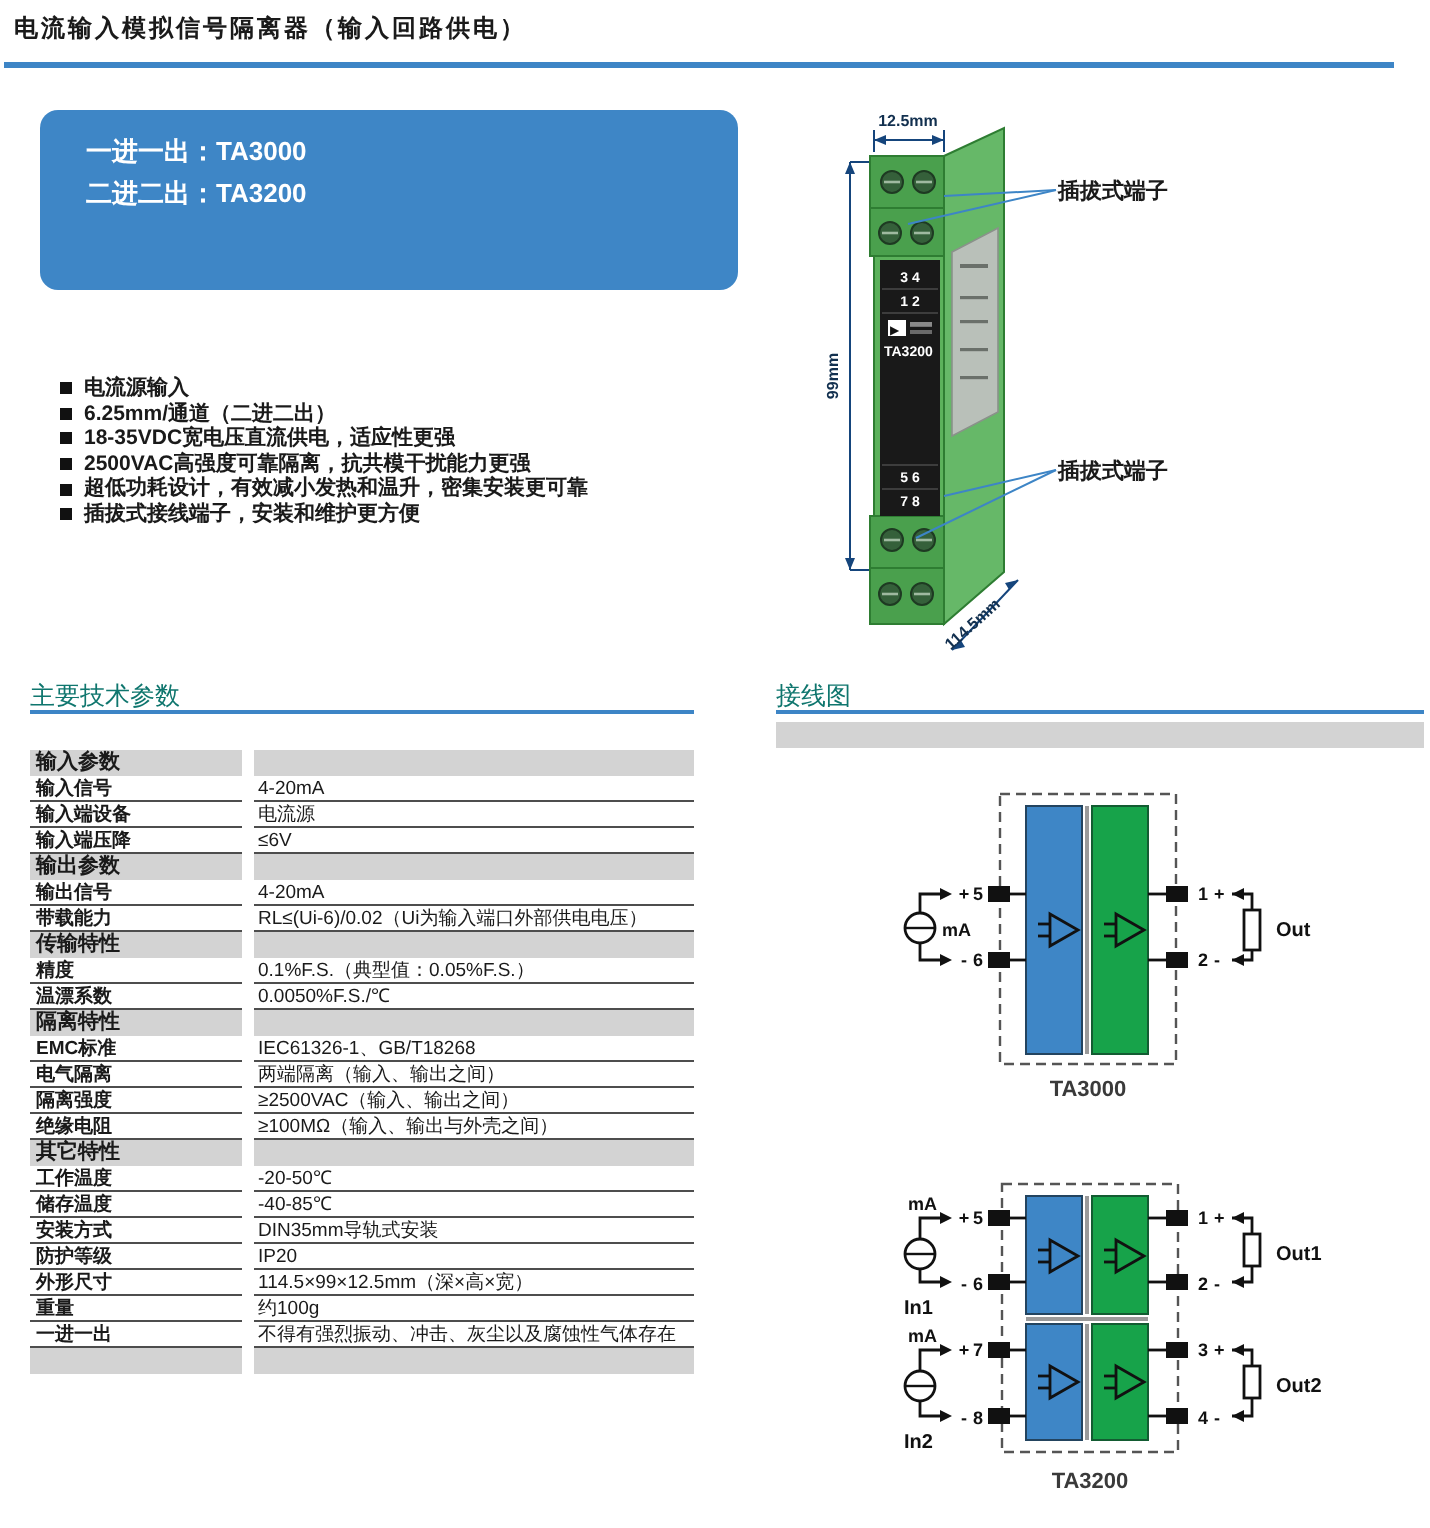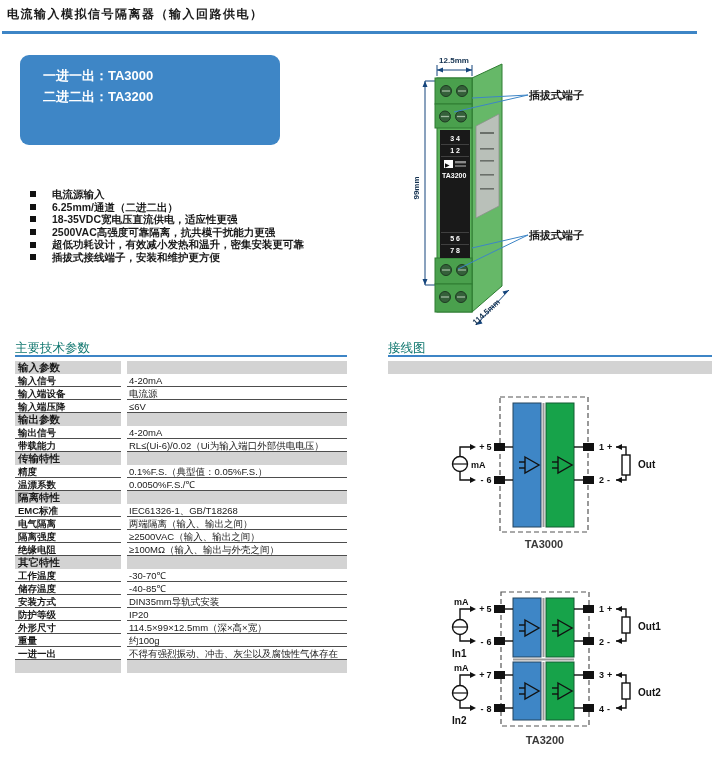--- a/index.html
+++ b/index.html
@@ -2,29 +2,29 @@
 <html><head>
 <meta charset="utf-8">
 <style>
   *{margin:0;padding:0;box-sizing:border-box}
   html,body{background:#fff}
   body{width:715px;height:764px;position:relative;overflow:hidden;
        font-family:"Liberation Sans",sans-serif;color:#1a1a1a}
   .abs{position:absolute}
   .page-title{left:7px;top:6px;font-size:12px;font-weight:700;letter-spacing:1.5px}
   .title-rule{left:2px;top:31px;width:695px;height:3px;background:#3d85c6}
-  .models-box{left:20px;top:55px;width:260px;height:90px;background:#3e86c6;border-radius:9px;
+  .models-box{left:20px;top:55px;width:349px;height:90px;background:#3e86c6;border-radius:9px;
               color:#fff;padding:10px 0 0 23px;font-size:13px;font-weight:700;line-height:21px}
   .features{left:30px;top:188px;list-style:none;font-size:10.5px;font-weight:700;line-height:12.6px}
-  .features li{display:flex;align-items:center;gap:16px}
+  .features li{display:flex;align-items:center;gap:6px}
   .bullet{width:6px;height:6px;background:#111;flex:0 0 auto}
   .section-h{font-size:12.5px;font-weight:400;color:#0f766e;border-bottom:2px solid #3d85c6;
              padding-bottom:2px;height:17px}
   .specs{left:15px;top:340px;width:332px}
-  .spec-table{margin-top:4px}
+  .spec-table{margin-top:18px}
   .spec-row{display:flex;height:13px;line-height:13px}
   .spec-label{width:106px;font-weight:700;font-size:9.5px;border-bottom:1px solid #4d4d4d;padding-left:3px;white-space:nowrap}
   .spec-gutter{width:6px}
   .spec-value{flex:1;font-size:9.5px;border-bottom:1px solid #4d4d4d;padding-left:2px;white-space:nowrap}
   .spec-row.section .spec-label,.spec-row.section .spec-value{background:#d3d3d3;border-bottom:none}
   .spec-row.section .spec-label{font-size:10.5px}
   .wiring{left:388px;top:340px;width:324px;height:424px}
   .gray-bar{margin-top:4px;height:13px;background:#d3d3d3}
   .wiring-svg{position:absolute;left:0;top:36px}
   .figure{left:402px;top:48px;width:310px;height:285px}
@@ -249,21 +249,21 @@
         <div class="spec-value">≥100MΩ（输入、输出与外壳之间）</div>
       </div>
       <div class="spec-row section">
         <div class="spec-label">其它特性</div>
         <div class="spec-gutter"></div>
         <div class="spec-value"></div>
       </div>
       <div class="spec-row">
         <div class="spec-label">工作温度</div>
         <div class="spec-gutter"></div>
-        <div class="spec-value">-30-70℃</div>
+        <div class="spec-value">-20-50℃</div>
       </div>
       <div class="spec-row">
         <div class="spec-label">储存温度</div>
         <div class="spec-gutter"></div>
         <div class="spec-value">-40-85℃</div>
       </div>
       <div class="spec-row">
         <div class="spec-label">安装方式</div>
         <div class="spec-gutter"></div>
         <div class="spec-value">DIN35mm导轨式安装</div>

